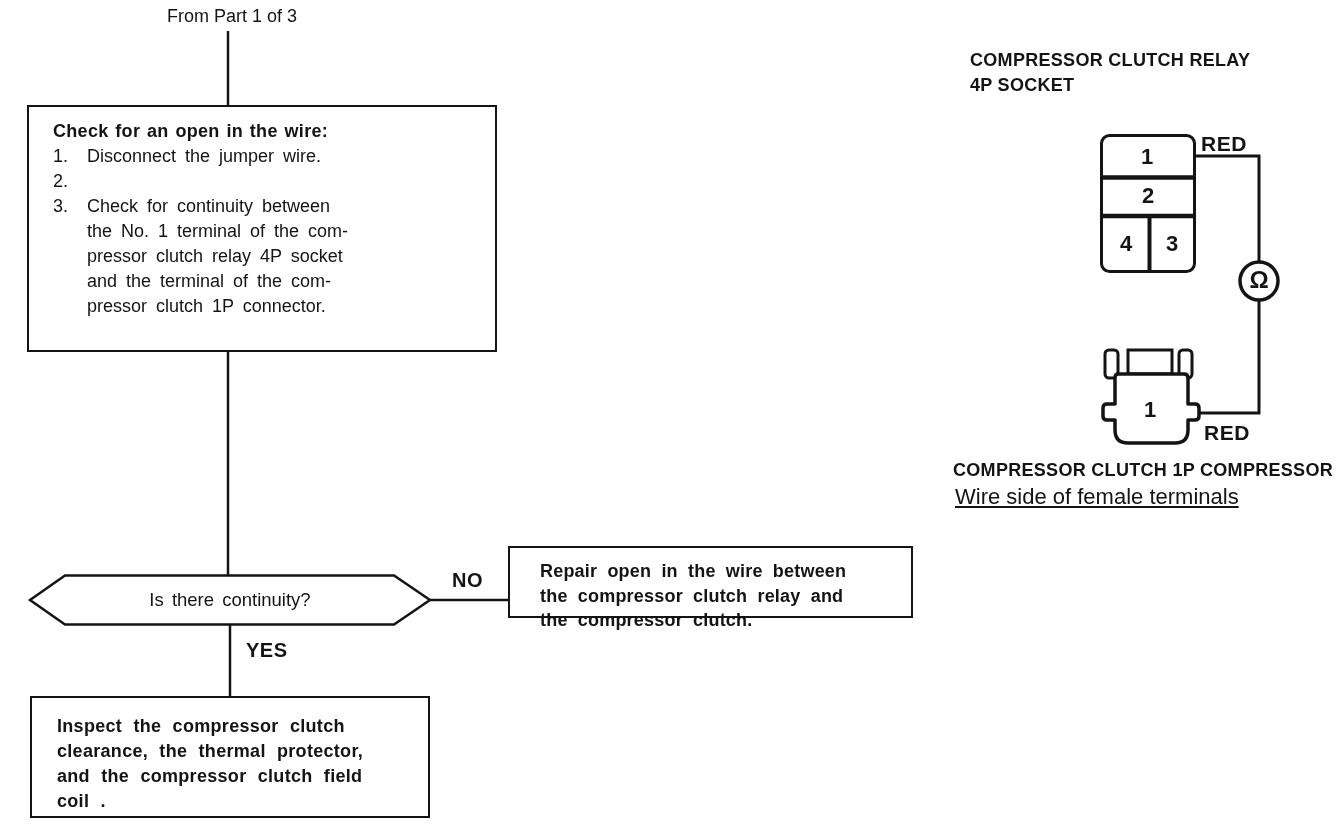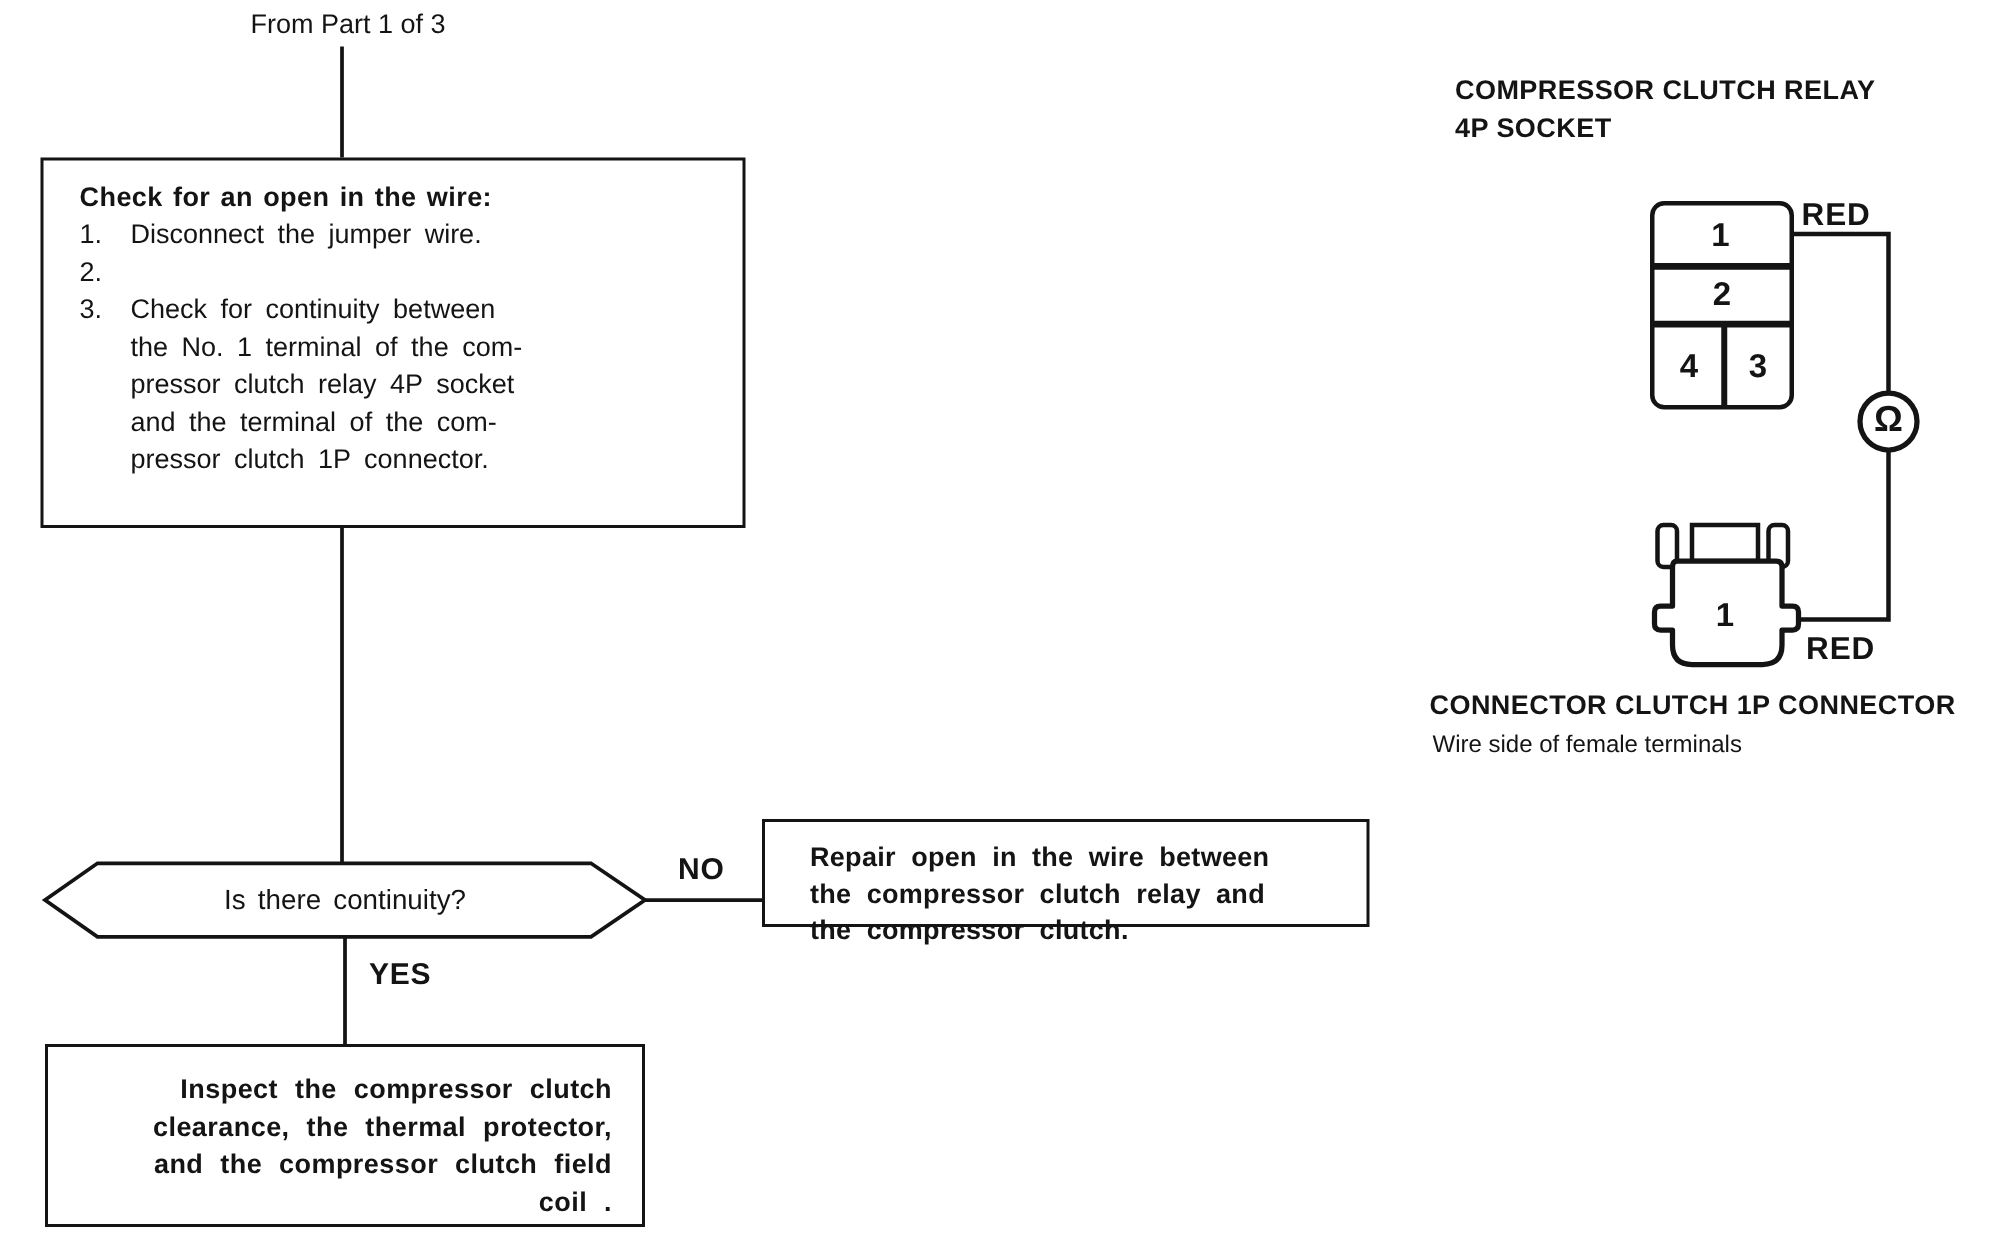--- a/index.html
+++ b/index.html
@@ -33,35 +33,35 @@
   #decision-label {
     left:10px; top:575px; width:400px; height:50px;
     display:flex; align-items:center; justify-content:center;
     font-size:18.5px; word-spacing:3px;
   }
   .branch-label { font-size:20px; font-weight:700; letter-spacing:.5px; }
 
   #repair-box { left:488px; top:546px; width:405px; height:72px; padding:11px 10px 0 30px; }
   #repair-box .fc-text { font-weight:700; line-height:24.5px; word-spacing:5px; letter-spacing:.2px; }
 
-  #inspect-box { left:10px; top:696px; width:400px; height:122px; padding:16px 20px 0 25px;text-align:right; }
+  #inspect-box { left:10px; top:696px; width:400px; height:122px; padding:16px 3px 0 25px; }
   #inspect-box .fc-text { font-weight:700; line-height:25px; word-spacing:6px; letter-spacing:.3px; }
 
   .diagram-title { font-size:18px; font-weight:700; line-height:25px; letter-spacing:.3px; }
   .terminal-num {
     font-size:22px; font-weight:700;
     transform:translate(-50%,-50%); white-space:nowrap;
   }
   .wire-label { font-size:21px; font-weight:700; letter-spacing:.6px; }
   #ohm-symbol {
     left:1239px; top:281px; transform:translate(-50%,-52%);
     font-size:24px; font-weight:700;
   }
   #connector-title { left:933px; top:458px; }
-  #connector-subtitle { left:935px; top:485px; font-size:16px; line-height:24px; }
+  #connector-subtitle { left:935px; top:485px; font-size:22px; line-height:24px;text-decoration:underline; }
 </style>
 </head>
 <body>
 
 <div id="page">
 
   <svg class="layer" width="1344" height="832" viewBox="0 0 1344 832">
 
     <line x1="208" y1="31" x2="208" y2="106" class="ink-stroke" stroke-width="2.5"></line>
     <line x1="208" y1="351" x2="208" y2="576" class="ink-stroke" stroke-width="2.5"></line>
@@ -134,16 +134,16 @@
   <div class="abs terminal-num" style="left:1128px; top:196px;">2</div>
   <div class="abs terminal-num" style="left:1106px; top:244px;">4</div>
   <div class="abs terminal-num" style="left:1152px; top:244px;">3</div>
 
   <div class="abs wire-label" style="left:1181px; top:132px;">RED</div>
   <div class="abs" id="ohm-symbol">Ω</div>
 
   <div class="abs terminal-num" style="left:1130px; top:410px;">1</div>
   <div class="abs wire-label" style="left:1184px; top:421px;">RED</div>
 
-  <div class="abs diagram-title" id="connector-title">CONNECTOR CLUTCH 1P CONNECTOR</div>
+  <div class="abs diagram-title" id="connector-title">COMPRESSOR CLUTCH 1P COMPRESSOR</div>
   <div class="abs" id="connector-subtitle">Wire side of female terminals</div>
 
 </div>
 
 </body></html>

